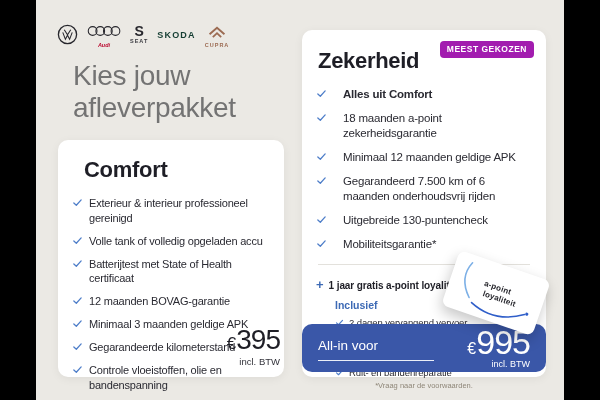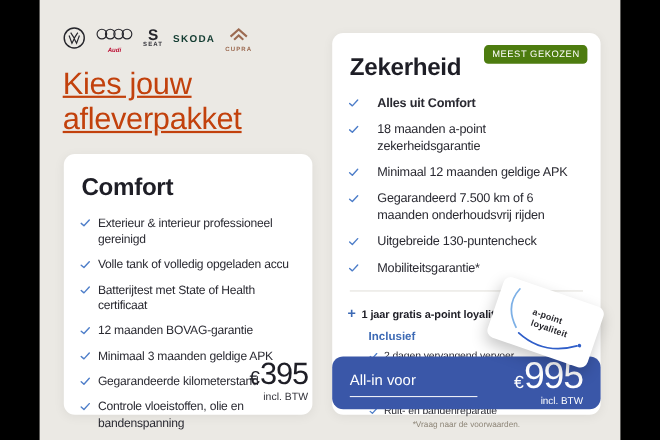--- a/index.html
+++ b/index.html
@@ -13,43 +13,43 @@
   }
   
   .logos{position:absolute;left:21px;top:24px;display:flex;align-items:flex-start;gap:9px;}
   .brand{display:flex;flex-direction:column;align-items:center;gap:1px;}
   .brand-label{font-size:5.5px;font-weight:700;letter-spacing:1px;color:#3a3a40;line-height:1;}
   .brand-label.audi{color:#bb0a30;letter-spacing:0;font-style:italic;}
   .brand-label.cupra{color:#9c6b52;}
   .skoda-word{font-size:9px;font-weight:800;letter-spacing:1.2px;color:#143d32;margin-top:6px;}
   .seat-s{font-size:14px;font-weight:800;color:#26262c;line-height:1;}
   .page-title{
-    position:absolute;left:21px;top:60px;font-size:28px;line-height:1.15;
-    font-weight:500;color:#c2410c;letter-spacing:-0.3px;text-decoration:underline;
+    position:absolute;left:37px;top:60px;font-size:28px;line-height:1.15;
+    font-weight:500;color:#737373;letter-spacing:-0.3px;
   }
   
   .card{position:absolute;background:#fff;border-radius:10px;box-shadow:0 2px 10px rgba(0,0,0,0.06);box-sizing:border-box;}
   .card h2{margin:0;font-size:22px;font-weight:700;color:#1e1e26;letter-spacing:-0.3px;}
   .item{display:flex;align-items:flex-start;gap:6px;color:#2a2a32;}
   .check{flex:0 0 auto;margin-top:1px;}
   
   .comfort-card{left:22px;top:140px;width:226px;height:237px;padding:15px 12px 12px 14px;}
-  .comfort-card h2{margin:2px 0 13px 2px;}
+  .comfort-card h2{margin:2px 0 13px 12px;}
   .comfort-card .item{font-size:11px;letter-spacing:-0.2px;line-height:1.32;margin-bottom:8.5px;}
   .price-block{position:absolute;right:4px;bottom:10px;text-align:right;color:#1e1e26;}
   .price-line{white-space:nowrap;line-height:1;}
   .cur{font-size:17px;font-weight:400;}
   .amt{font-size:28px;font-weight:500;letter-spacing:-1px;}
   .vat{font-size:9.5px;color:#33333b;margin-top:2px;}
   
   .zek-card{left:266px;top:30px;width:244px;height:347px;padding:14px;}
   .zek-card h2{margin:4px 0 13px 2px;}
   .badge{
-    position:absolute;top:11px;right:12px;background:#4d7c0f;color:#fff;
-    font-size:8.5px;font-weight:400;letter-spacing:0.5px;padding:4px 7px;border-radius:4px;line-height:1;
+    position:absolute;top:11px;right:12px;background:#a21caf;color:#fff;
+    font-size:8.5px;font-weight:700;letter-spacing:0.5px;padding:4px 7px;border-radius:4px;line-height:1;
   }
   .zek-card .item{font-size:11.5px;letter-spacing:-0.2px;line-height:1.3;margin-bottom:9px;gap:16px;}
   .zek-card .item.first{font-weight:700;}
   .divider{height:1px;background:#e3e1dc;margin:12px 2px 13px;}
   .loyalty-row{display:flex;align-items:baseline;gap:5px;white-space:nowrap;margin:0 -12px 8px 0;}
   .plus{color:#3d6ab5;font-size:13px;font-weight:700;line-height:1;}
   .loyalty-title{font-size:10px;font-weight:700;letter-spacing:-0.1px;color:#1e1e26;}
   .loyalty-note{font-size:7.5px;color:#3b3b42;}
   .loyalty-note sup{font-size:5.5px;}
   .inclusief{color:#3d6ab5;font-weight:700;font-size:10.5px;margin:0 0 6px 19px;}

